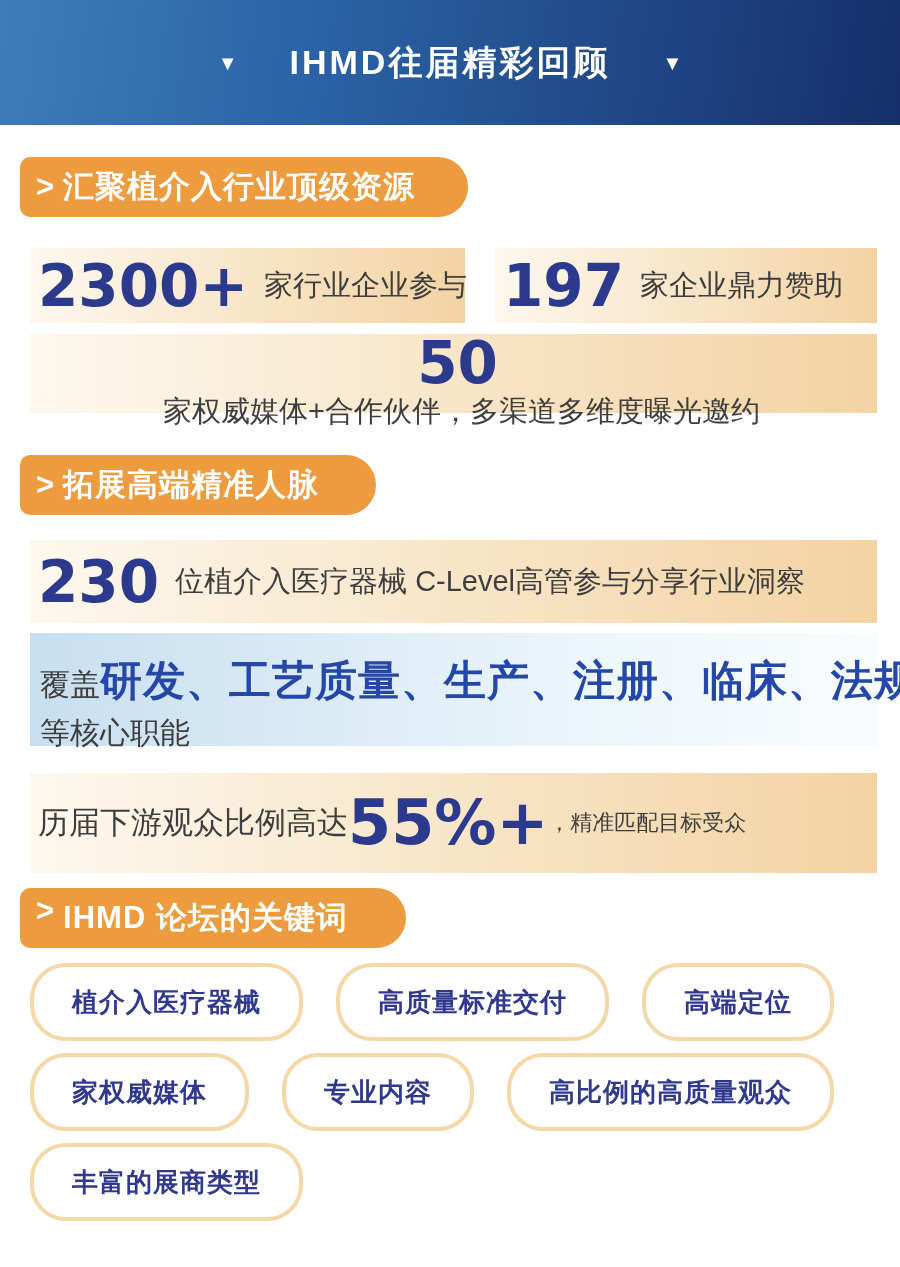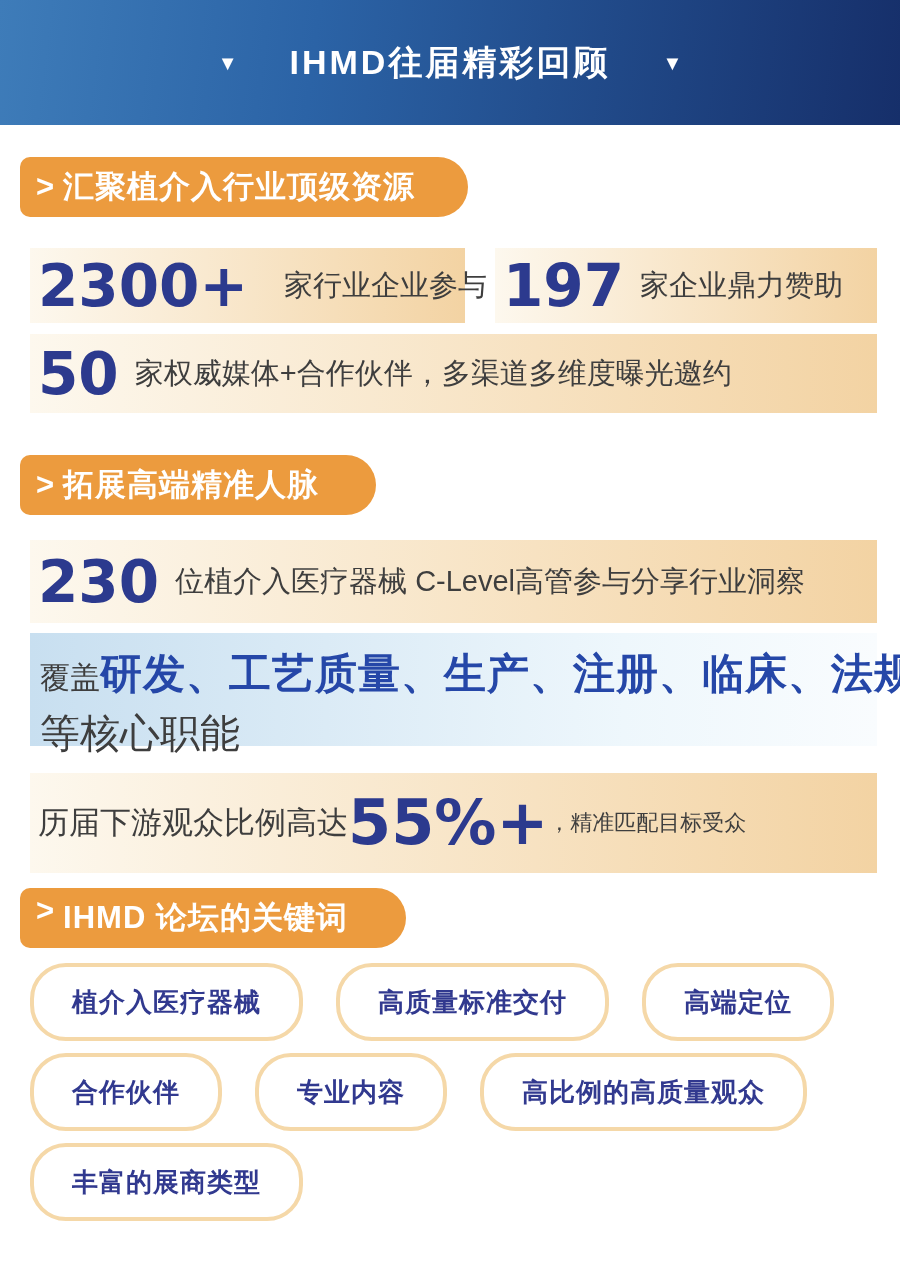--- a/index.html
+++ b/index.html
@@ -33,43 +33,43 @@
   .stat {
     position:absolute; display:flex; align-items:center;
     background:linear-gradient(to right, #fdf8ee 0%, #f3d3a3 100%);
     white-space:nowrap; box-sizing:border-box;
   }
   .stat .num {
     color:#2c3a8e; font-weight:800; font-size:58px; line-height:1;
     padding-left:8px; font-family:"DejaVu Sans","Liberation Sans",sans-serif;
   }
   .stat .lbl { color:#3e3e3e; font-size:29px; margin-left:16px; }
-  #stat-2300 { top:248px; left:30px;  width:435px; height:75px;gap:20px; }
+  #stat-2300 { top:248px; left:30px;  width:435px; height:75px; }
   #stat-197  { top:248px; left:495px; width:382px; height:75px; }
-  #stat-50   { top:334px; left:30px;  width:847px; height:79px; }
+  #stat-50   { top:334px; left:30px;  width:847px; height:79px;flex-direction:column; }
   #stat-230  { top:540px; left:30px;  width:847px; height:83px; }
   #stat-55   { top:773px; left:30px;  width:847px; height:100px; }
   #stat-55 .pre { color:#3e3e3e; font-size:31px; padding-left:8px; }
   #stat-55 .num2 {
     color:#2c3a8e; font-weight:800; font-size:62px; line-height:1; 
     font-family:"DejaVu Sans","Liberation Sans",sans-serif;
   }
   #stat-55 .suf { color:#3e3e3e; font-size:22px; }
 
   
   #coverage {
     position:absolute; top:633px; left:30px; width:847px; height:113px;
     background:linear-gradient(to right, #c8dff0 0%, #eef7fc 70%, #f9fcfe 100%);
     display:flex; flex-direction:column; justify-content:center;
     padding-left:10px; box-sizing:border-box;
   }
   .cov-line1 { display:flex; align-items:baseline; white-space:nowrap;margin-top:28px; }
   .cov-prefix { font-size:30px; color:#3e3e3e; }
   .cov-terms { font-size:42px; font-weight:800; color:#2547a8; letter-spacing:1px; }
-  .cov-suffix { font-size:40px; color:#3e3e3e; margin-top:4px; }
+  .cov-suffix { font-size:30px; color:#3e3e3e; margin-top:4px; }
 
   
   .pill-row { position:absolute; left:30px; display:flex; gap:33px; }
   #pill-row1 { top:963px; }
   #pill-row2 { top:1053px; }
   #pill-row3 { top:1143px; }
   .pill {
     height:78px; background:#ffffff; border:4px solid #f5d8a8; border-radius:36px;
     display:flex; align-items:center; justify-content:center;
     padding:0 38px; box-sizing:border-box;
@@ -133,21 +133,21 @@
     <span class="chev">&gt;</span>
     <span>IHMD 论坛的关键词</span>
   </div>
 
   <div class="pill-row" id="pill-row1">
     <div class="pill">植介入医疗器械</div>
     <div class="pill">高质量标准交付</div>
     <div class="pill">高端定位</div>
   </div>
   <div class="pill-row" id="pill-row2">
-    <div class="pill">合作伙伴</div>
+    <div class="pill">家权威媒体</div>
     <div class="pill">专业内容</div>
     <div class="pill">高比例的高质量观众</div>
   </div>
   <div class="pill-row" id="pill-row3">
     <div class="pill">丰富的展商类型</div>
   </div>
 
 </div>
 
 </body></html>

